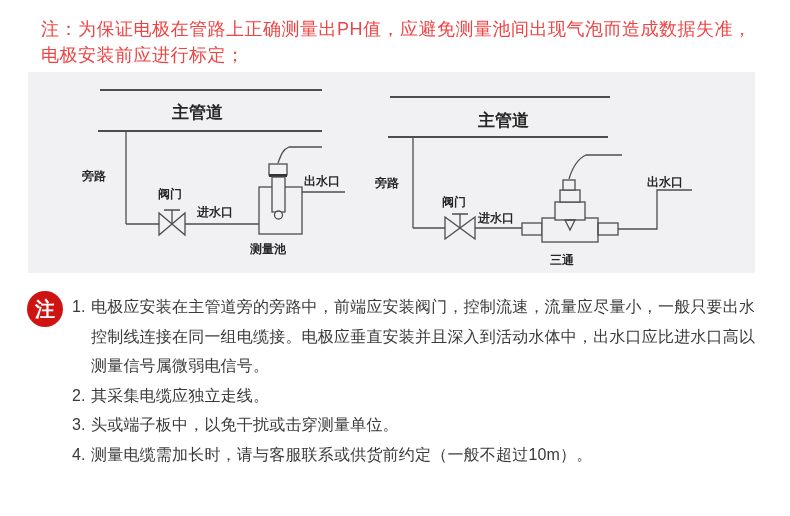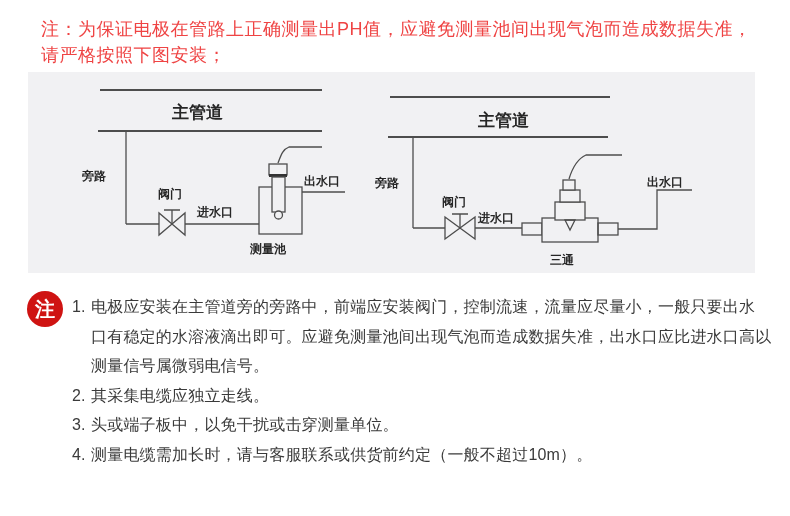--- a/index.html
+++ b/index.html
@@ -32,21 +32,21 @@
   }
   .note{display:flex;}
   .note-num{flex:0 0 19px;}
   .note-lines{flex:1;}
 </style>
 </head>
 <body>
 
 <div class="header">
   <div>注：为保证电极在管路上正确测量出PH值，应避免测量池间出现气泡而造成数据失准，</div>
-  <div>请严格按照下图安装；</div>
+  <div>电极安装前应进行标定；</div>
 </div>
 
 <div class="panel">
   <svg width="727" height="201" viewBox="0 0 727 201">
     <g stroke="#4d4d4d" fill="none" stroke-width="1.3">
 
       <g>
         <path d="M72,18 H294" stroke-width="1.8"></path>
         <path d="M70,59 H294" stroke-width="2"></path>
         <path d="M98,59 V152"></path>
@@ -109,21 +109,21 @@
   <div class="dlabel" style="left:522px;top:182px">三通</div>
 </div>
 
 <div class="badge">注</div>
 
 <div class="notes">
   <div class="note">
     <span class="note-num">1.</span>
     <div class="note-lines">
       <div>电极应安装在主管道旁的旁路中，前端应安装阀门，控制流速，流量应尽量小，一般只要出水</div>
-      <div>口有稳定的水溶液滴出即可。应避免测量池间出现气泡而造成数据失准，出水口应比进水口高以</div>
+      <div>控制线连接在同一组电缆接。电极应垂直安装并且深入到活动水体中，出水口应比进水口高以</div>
       <div>测量信号属微弱电信号。</div>
     </div>
   </div>
   <div class="note">
     <span class="note-num">2.</span>
     <div class="note-lines">
       <div>其采集电缆应独立走线。</div>
     </div>
   </div>
   <div class="note">

